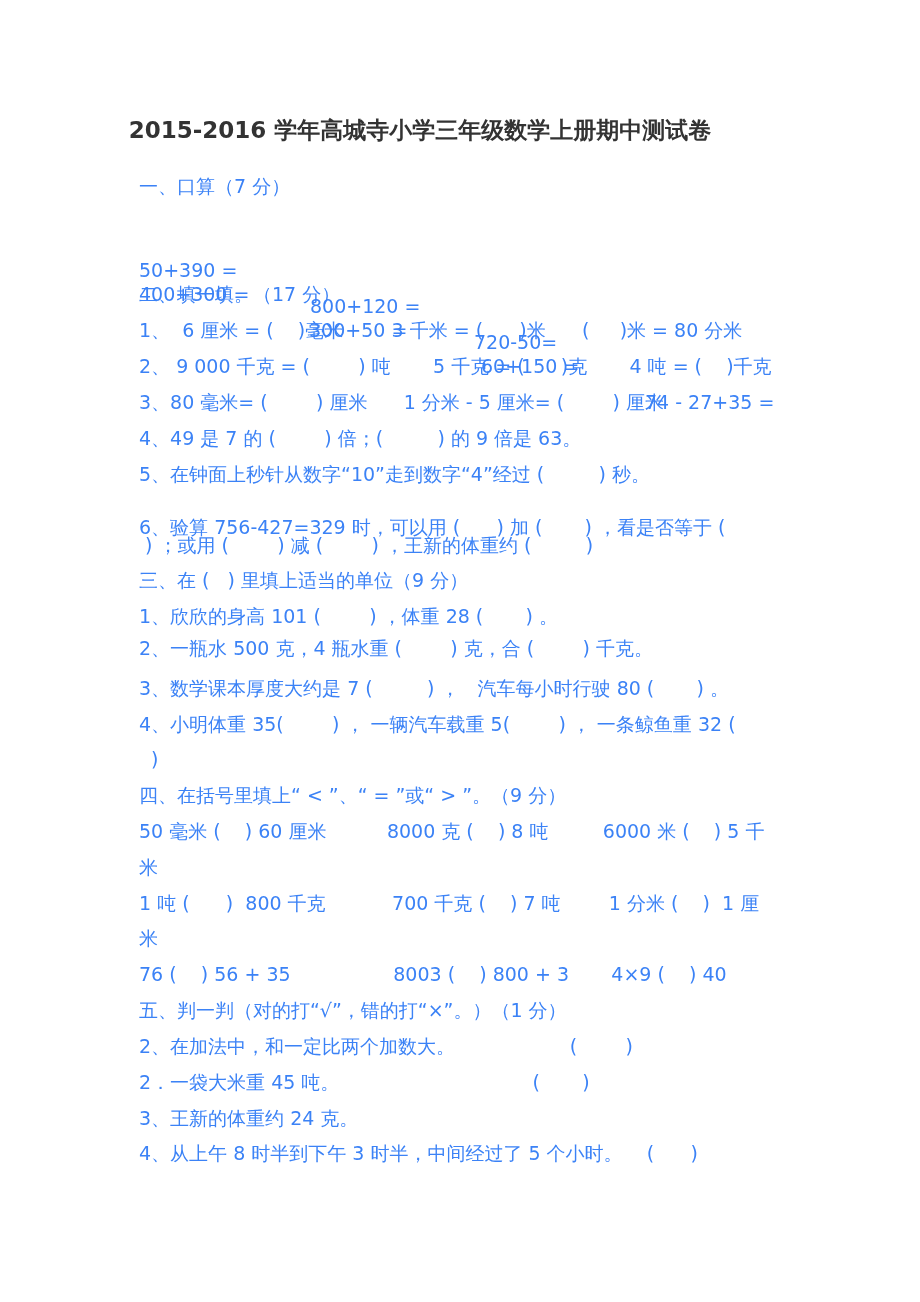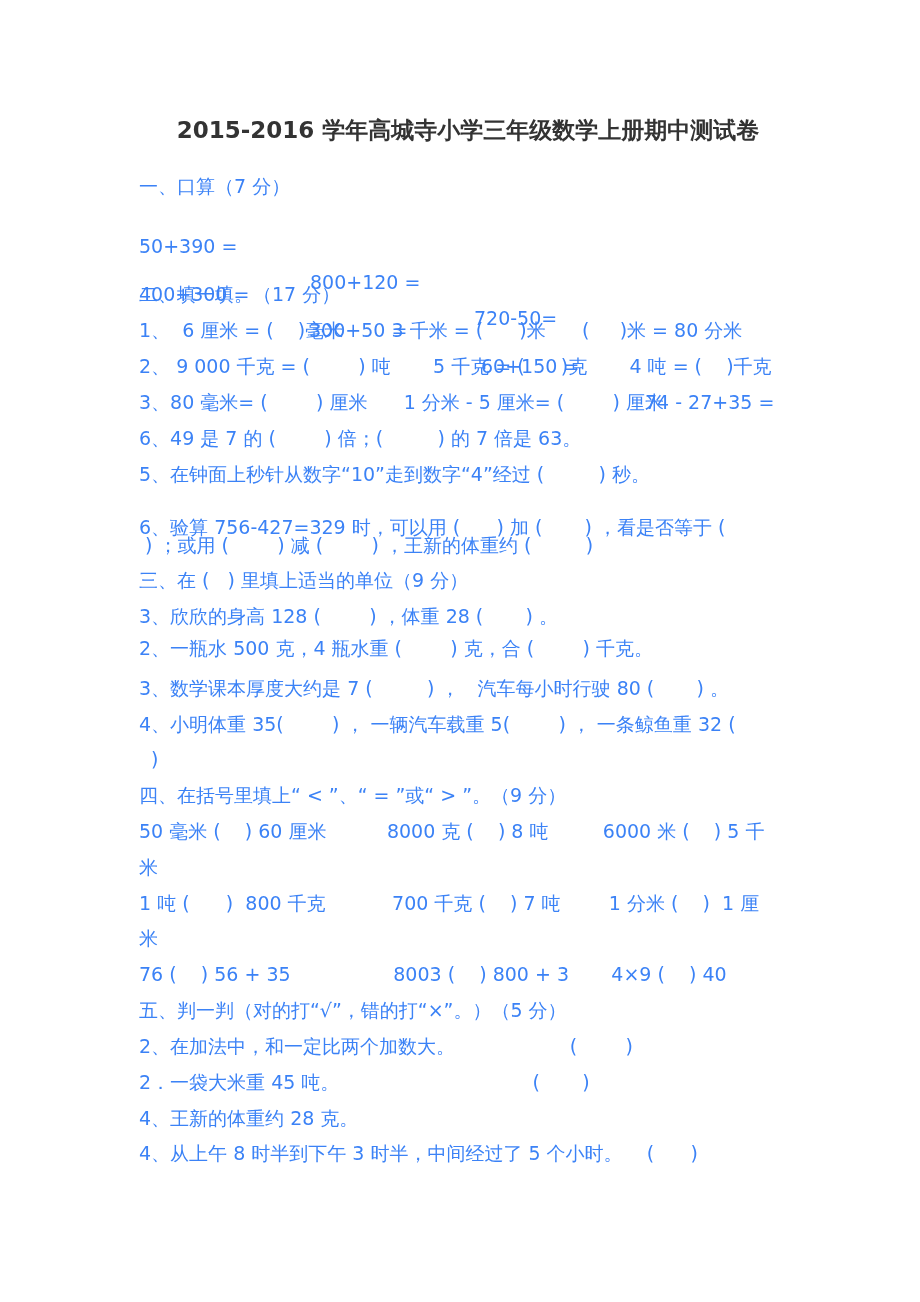--- a/index.html
+++ b/index.html
@@ -1,63 +1,63 @@
 <!DOCTYPE html>
 <html><head>
   <meta charset="utf-8">
   <style>
     html, body { margin: 0; padding: 0; background: #ffffff; }
     body { width: 920px; height: 1302px; position: relative; overflow: hidden;
       font-family: "DejaVu Sans", "Liberation Sans", sans-serif; color: #3a3a3a; }
     .title { position: absolute; left: 0; width: 840px; top: 115px; text-align: center;
-      font-size: 23px; font-weight: bold; color: #333333; letter-spacing: 0px; margin-left: 48px; }
+      font-size: 23px; font-weight: bold; color: #333333; letter-spacing: 0px; }
     .line { position: absolute; left: 139px; font-size: 19px; white-space: pre; color: #3b82f6;
       height: 36px; line-height: 36px; }
     .cell { position: absolute; white-space: pre; }
   </style>
 </head>
 <body>
 
 <div>
   <div class="title">2015-2016 学年高城寺小学三年级数学上册期中测试卷</div>
 
   <div class="line" style="top:168px">一、口算（7 分）</div>
-  <div class="line" style="top:192px;left:0;width:838px">
+  <div class="line" style="top:216px;left:0;width:838px">
     <span class="cell" style="left:139px">50+390 =</span>
     <span class="cell" style="left:310px">800+120 =</span>
     <span class="cell" style="left:474px">720-50=</span>
   </div>
   <div class="line" style="top:240px;left:0;width:756px">
     <span class="cell" style="left:139px">400+300 =</span>
     <span class="cell" style="left:309px">300+50 =</span>
     <span class="cell" style="left:481px">60+150 =</span>
     <span class="cell" style="left:645px">74 - 27+35 =</span>
   </div>
 
   <div class="line" style="top:276px">二、填一填。（17 分）</div>
   <div class="line" style="top:312px">1、  6 厘米 = (    )毫米        3 千米 = (      )米      (     )米 = 80 分米</div>
   <div class="line" style="top:348px">2、 9 000 千克 = (        ) 吨       5 千克 = (      )克       4 吨 = (    )千克</div>
   <div class="line" style="top:384px">3、80 毫米= (        ) 厘米      1 分米 - 5 厘米= (        ) 厘米</div>
-  <div class="line" style="top:420px">6、49 是 7 的 (        ) 倍；(         ) 的 7 倍是 63。</div>
+  <div class="line" style="top:420px">4、49 是 7 的 (        ) 倍；(         ) 的 9 倍是 63。</div>
   <div class="line" style="top:456px">5、在钟面上秒针从数字“10”走到数字“4”经过 (         ) 秒。</div>
   <div class="line" style="top:509px">6、验算 756-427=329 时，可以用 (      ) 加 (       ) ，看是否等于 (</div>
   <div class="line" style="top:527px"> ) ；或用 (        ) 减 (        ) ，王新的体重约 (         )</div>
 
   <div class="line" style="top:562px">三、在 (   ) 里填上适当的单位（9 分）</div>
-  <div class="line" style="top:598px">3、欣欣的身高 128 (        ) ，体重 28 (       ) 。</div>
+  <div class="line" style="top:598px">1、欣欣的身高 101 (        ) ，体重 28 (       ) 。</div>
   <div class="line" style="top:630px">2、一瓶水 500 克，4 瓶水重 (        ) 克，合 (        ) 千克。</div>
   <div class="line" style="top:670px">3、数学课本厚度大约是 7 (         ) ，   汽车每小时行驶 80 (       ) 。</div>
   <div class="line" style="top:706px">4、小明体重 35(        ) ， 一辆汽车载重 5(        ) ， 一条鲸鱼重 32 (</div>
   <div class="line" style="top:741px">  )</div>
 
   <div class="line" style="top:777px">四、在括号里填上“ &lt; ”、“ = ”或“ &gt; ”。（9 分）</div>
   <div class="line" style="top:813px">50 毫米 (    ) 60 厘米          8000 克 (    ) 8 吨         6000 米 (    ) 5 千</div>
   <div class="line" style="top:849px">米</div>
   <div class="line" style="top:885px">1 吨 (      )  800 千克           700 千克 (    ) 7 吨        1 分米 (    )  1 厘</div>
   <div class="line" style="top:920px">米</div>
   <div class="line" style="top:956px">76 (    ) 56 + 35                 8003 (    ) 800 + 3       4×9 (    ) 40</div>
 
-  <div class="line" style="top:992px">五、判一判（对的打“√”，错的打“×”。）（5 分）</div>
+  <div class="line" style="top:992px">五、判一判（对的打“√”，错的打“×”。）（1 分）</div>
   <div class="line" style="top:1028px">2、在加法中，和一定比两个加数大。                   (        )</div>
   <div class="line" style="top:1064px">2．一袋大米重 45 吨。                                (       )</div>
-  <div class="line" style="top:1100px">4、王新的体重约 28 克。</div>
+  <div class="line" style="top:1100px">3、王新的体重约 24 克。</div>
   <div class="line" style="top:1135px">4、从上午 8 时半到下午 3 时半，中间经过了 5 个小时。    (      )</div>
 </div>
 
 </body></html>

